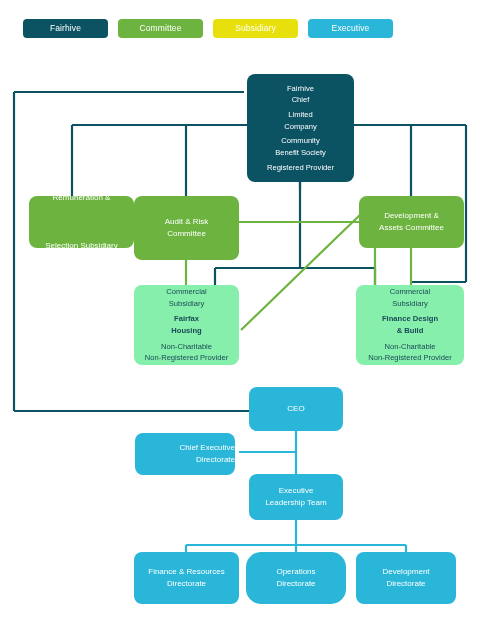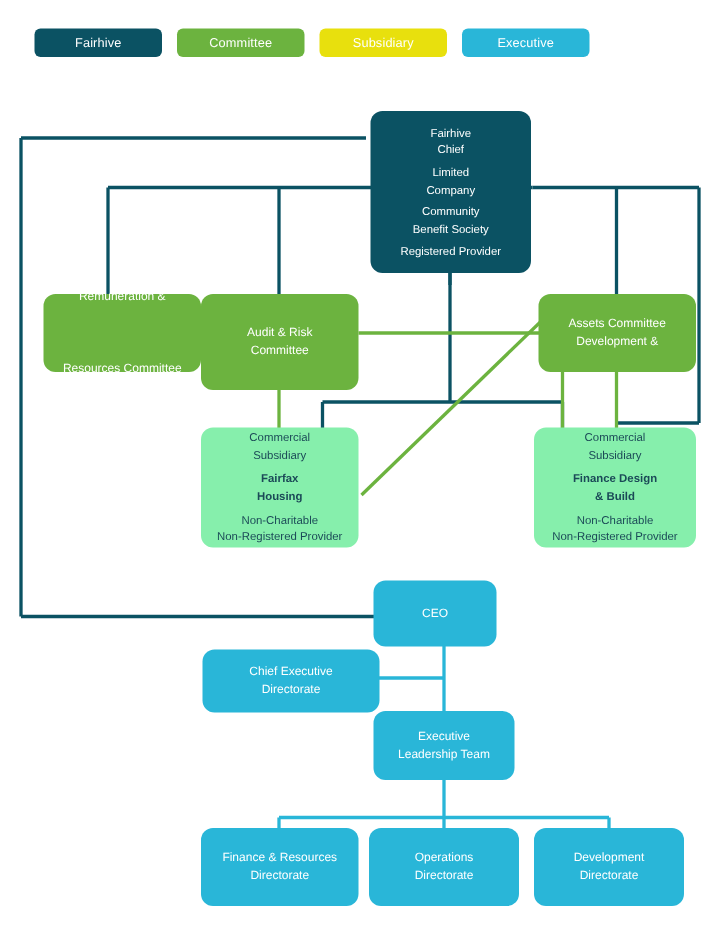--- a/index.html
+++ b/index.html
@@ -159,31 +159,31 @@
       <span class="ln">Community</span>
       <span class="ln">Benefit Society</span>
     </div>
     <div class="grp">
       <span class="ln">Registered  Provider</span>
     </div>
   </div>
 
   <div class="node node-committee" style="left:29px; top:196px; width:105px; height:52px;gap:36px;">
     <span class="ln">Remuneration &amp;</span>
-    <span class="ln">Resources Committee</span>
+    <span class="ln">Selection Subsidiary</span>
   </div>
 
   <div class="node node-committee" style="left:134px; top:196px; width:105px; height:64px;">
     <span class="ln">Audit &amp; Risk</span>
     <span class="ln">Committee</span>
   </div>
 
   <div class="node node-committee" style="left:359px; top:196px; width:105px; height:52px;">
+    <span class="ln">Development &amp;</span>
     <span class="ln">Assets Committee</span>
-    <span class="ln">Development &amp;</span>
   </div>
 
   <div class="node node-subsidiary" style="left:134px; top:285px; width:105px; height:80px;">
     <div class="grp">
       <span class="ln">Commercial</span>
       <span class="ln">Subsidiary</span>
     </div>
     <div class="grp strong">
       <span class="ln">Fairfax</span>
       <span class="ln">Housing</span>
@@ -202,40 +202,40 @@
     <div class="grp strong">
       <span class="ln">Finance Design</span>
       <span class="ln">&amp; Build</span>
     </div>
     <div class="grp">
       <span class="ln">Non-Charitable</span>
       <span class="ln">Non-Registered Provider</span>
     </div>
   </div>
 
-  <div class="node node-exec" style="left:249px; top:387px; width:82px; height:44px;">
+  <div class="node node-exec" style="left:249px; top:387px; width:94px; height:44px;">
     <span class="ln">CEO</span>
   </div>
 
-  <div class="node node-exec" style="left:135px; top:433px; width:118px; height:42px;">
+  <div class="node node-exec" style="left:135px; top:433px; width:100px; height:42px;text-align:right;">
     <span class="ln">Chief Executive</span>
     <span class="ln">Directorate</span>
   </div>
 
   <div class="node node-exec" style="left:249px; top:474px; width:94px; height:46px;">
     <span class="ln">Executive</span>
     <span class="ln">Leadership Team</span>
   </div>
 
   <div class="node node-exec" style="left:134px; top:552px; width:105px; height:52px;">
     <span class="ln">Finance &amp; Resources</span>
     <span class="ln">Directorate</span>
   </div>
 
-  <div class="node node-exec" style="left:246px; top:552px; width:100px; height:52px;">
+  <div class="node node-exec" style="left:246px; top:552px; width:100px; height:52px;border-radius:15px;">
     <span class="ln">Operations</span>
     <span class="ln">Directorate</span>
   </div>
 
   <div class="node node-exec" style="left:356px; top:552px; width:100px; height:52px;">
     <span class="ln">Development</span>
     <span class="ln">Directorate</span>
   </div>
 
 </div>

